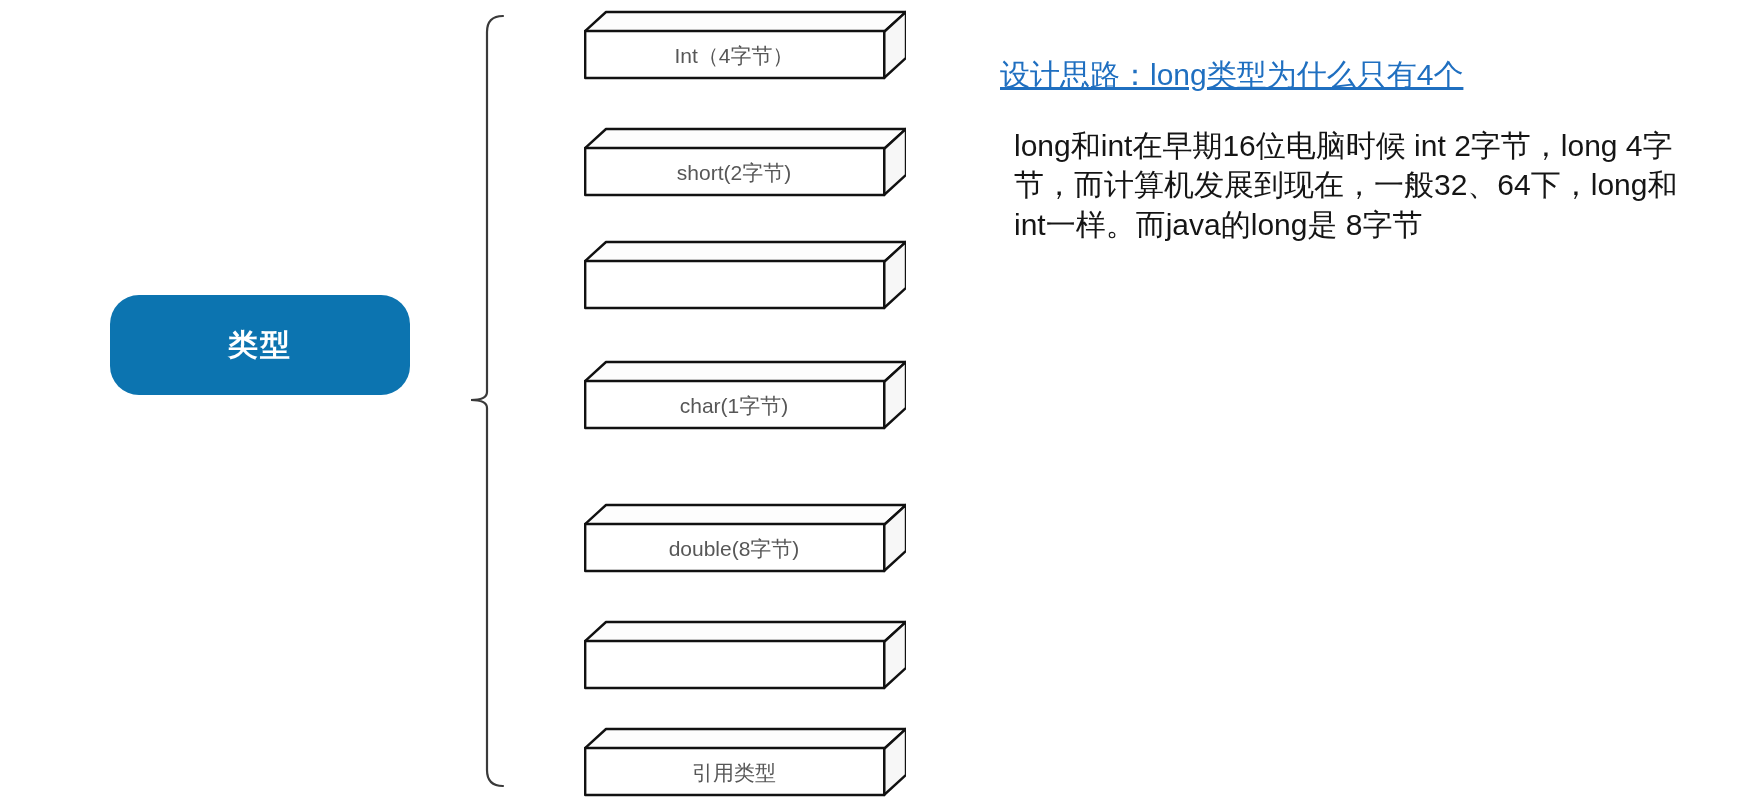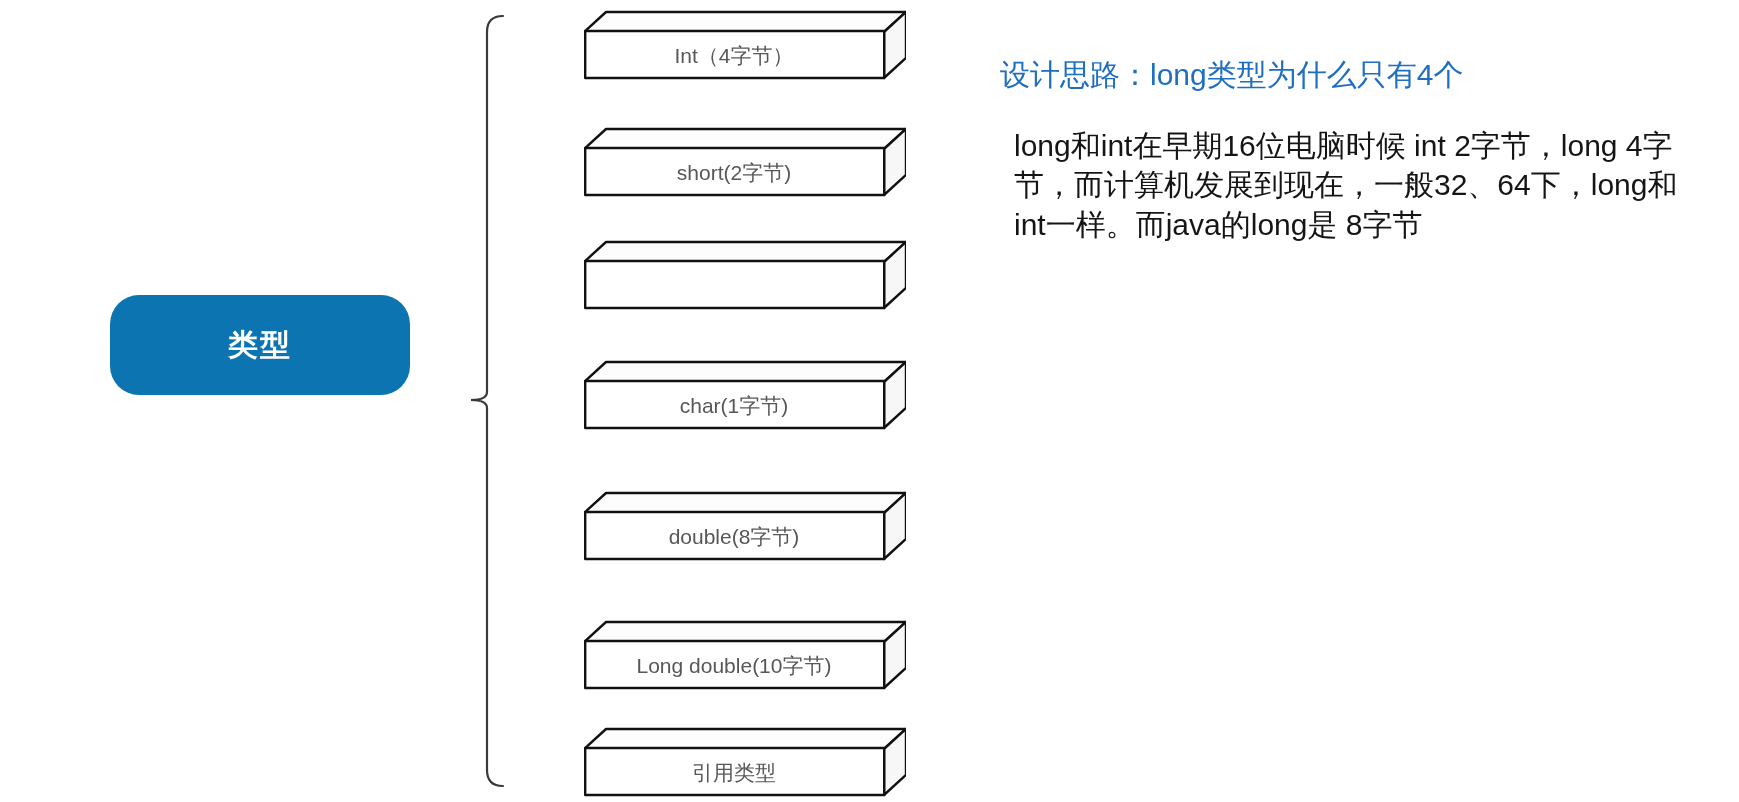--- a/index.html
+++ b/index.html
@@ -95,20 +95,21 @@
     left: 1000px;
     top: 56px;
     width: 712px;
   }
   .notes-heading {
     color: #1f6fc0;
     font-size: 30px;
     line-height: 1.25;
     margin: 0 0 32px 0;
     white-space: nowrap;
+    text-decoration: underline;
   }
   .notes-body {
     color: #151515;
     font-size: 30px;
     line-height: 1.32;
     margin: 14px;
     word-break: break-word;
   }
 </style>
 </head>
@@ -154,36 +155,35 @@
 
     <div class="box3d" style="left:584px; top:360px;">
       <svg viewBox="0 0 322 72" aria-hidden="true">
         <polygon points="0,22 22,2 322,2 300,22" fill="#fdfdfd" stroke="#111111" stroke-width="2.4" stroke-linejoin="round"></polygon>
         <polygon points="300,22 322,2 322,48 300,68" fill="#f7f7f7" stroke="#111111" stroke-width="2.4" stroke-linejoin="round"></polygon>
         <rect x="1.2" y="21" width="299" height="47" fill="#ffffff" stroke="#111111" stroke-width="2.4" stroke-linejoin="round"></rect>
       </svg>
       <div class="box3d-label">char(1字节)</div>
     </div>
 
-    <div class="box3d" style="left:584px; top:491px;">
+    <div class="box3d" style="left:584px; top:503px;">
       <svg viewBox="0 0 322 72" aria-hidden="true">
         <polygon points="0,22 22,2 322,2 300,22" fill="#fdfdfd" stroke="#111111" stroke-width="2.4" stroke-linejoin="round"></polygon>
         <polygon points="300,22 322,2 322,48 300,68" fill="#f7f7f7" stroke="#111111" stroke-width="2.4" stroke-linejoin="round"></polygon>
         <rect x="1.2" y="21" width="299" height="47" fill="#ffffff" stroke="#111111" stroke-width="2.4" stroke-linejoin="round"></rect>
       </svg>
       <div class="box3d-label">double(8字节)</div>
     </div>
 
     <div class="box3d" style="left:584px; top:620px;">
       <svg viewBox="0 0 322 72" aria-hidden="true">
         <polygon points="0,22 22,2 322,2 300,22" fill="#fdfdfd" stroke="#111111" stroke-width="2.4" stroke-linejoin="round"></polygon>
         <polygon points="300,22 322,2 322,48 300,68" fill="#f7f7f7" stroke="#111111" stroke-width="2.4" stroke-linejoin="round"></polygon>
         <rect x="1.2" y="21" width="299" height="47" fill="#ffffff" stroke="#111111" stroke-width="2.4" stroke-linejoin="round"></rect>
       </svg>
-      <div class="box3d-label">Long double(10字节)</div>
     </div>
 
     <div class="box3d" style="left:584px; top:727px;">
       <svg viewBox="0 0 322 72" aria-hidden="true">
         <polygon points="0,22 22,2 322,2 300,22" fill="#fdfdfd" stroke="#111111" stroke-width="2.4" stroke-linejoin="round"></polygon>
         <polygon points="300,22 322,2 322,48 300,68" fill="#f7f7f7" stroke="#111111" stroke-width="2.4" stroke-linejoin="round"></polygon>
         <rect x="1.2" y="21" width="299" height="47" fill="#ffffff" stroke="#111111" stroke-width="2.4" stroke-linejoin="round"></rect>
       </svg>
       <div class="box3d-label">引用类型</div>
     </div>

